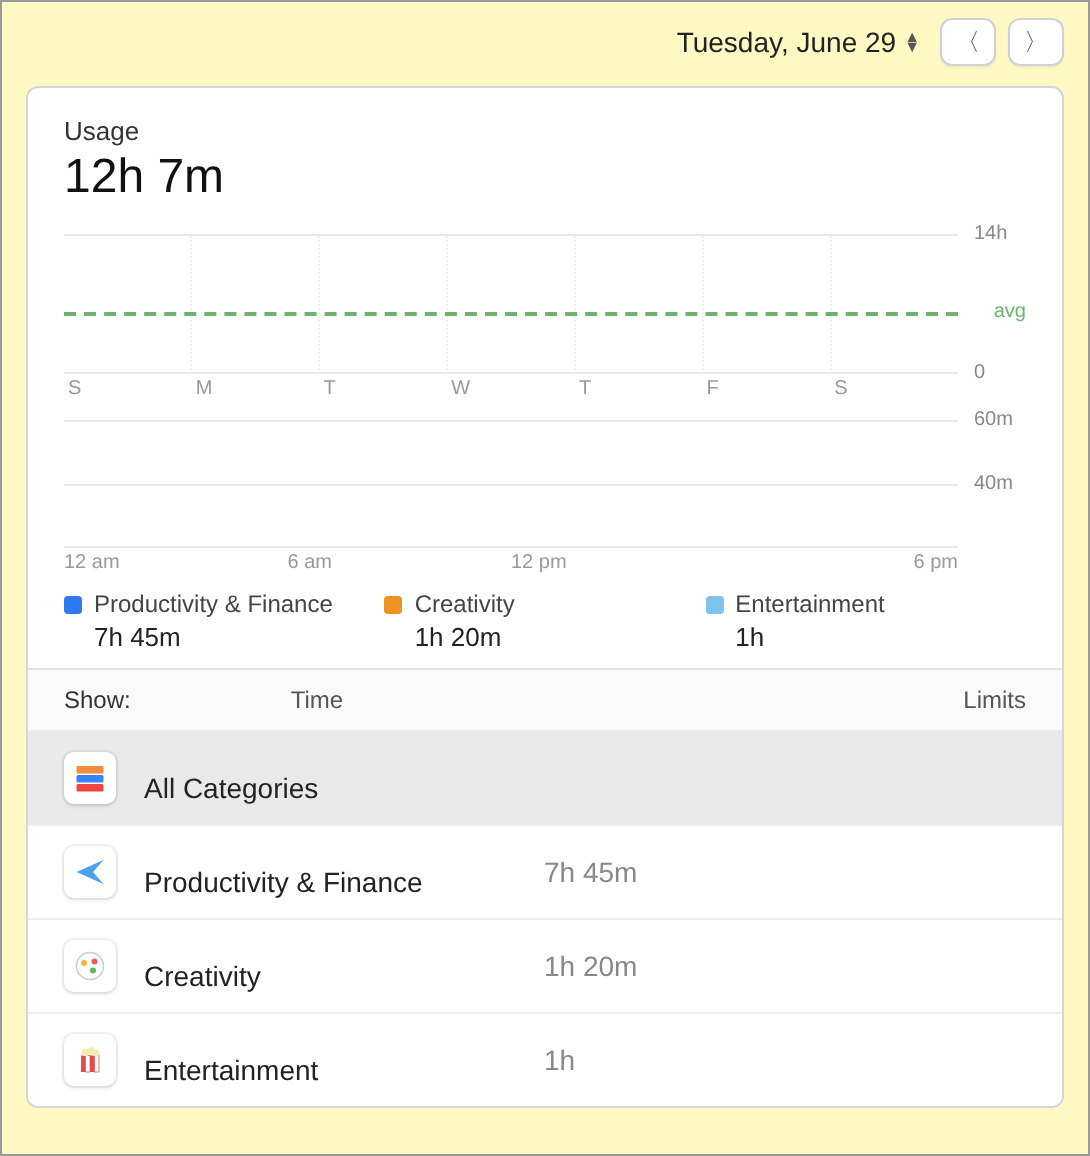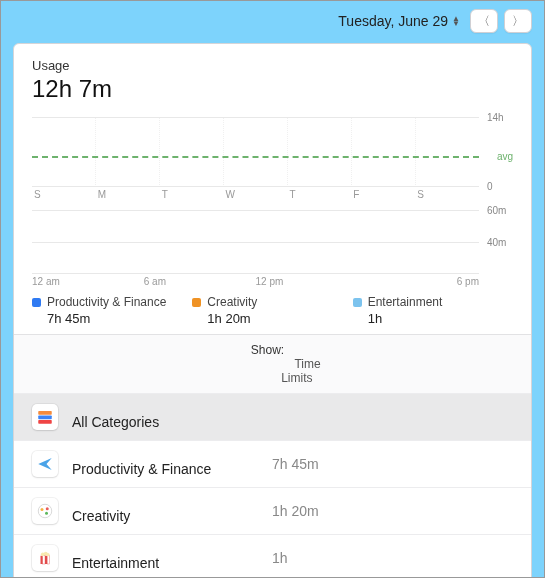--- a/index.html
+++ b/index.html
@@ -5,21 +5,21 @@
   * { box-sizing: border-box; margin: 0; padding: 0; }
   body {
     font-family: -apple-system, BlinkMacSystemFont, "Helvetica Neue", Arial, sans-serif;
     background: #e8e8ea;
     font-size: 13px;
     color: #333;
   }
   .window {
     width: 545px;
     height: 578px;
-    background: #7dd3fc;
+    background: #fef9c3;
     border: 1px solid #999;
     position: relative;
     overflow: hidden;
   }
   
   .topbar {
     display: flex;
     justify-content: flex-end;
     align-items: center;
     padding: 8px 12px 6px;
@@ -105,21 +105,20 @@
 
   
   .filter-row {
     display:flex;
     align-items:center;
     border-top:1px solid #e2e2e4;
     padding: 8px 18px;
     background:#fafafb;
     font-size:12px;
     color:#555;
-    flex-direction:column;
   }
   .filter-row .label { margin-right: 10px; color:#333; }
   .seg-control { display:flex; background:#ececee; border-radius:6px; padding:2px; }
   .seg-btn { padding:3px 10px; border-radius:5px; font-size:12px; color:#333; cursor:default; }
   .seg-btn.active { background:#c9c9cc; }
   .col-time { flex:1; text-align:left; padding-left:70px; }
   .col-limits { width:80px; text-align:right; }
 
   
   .cat-list { }

